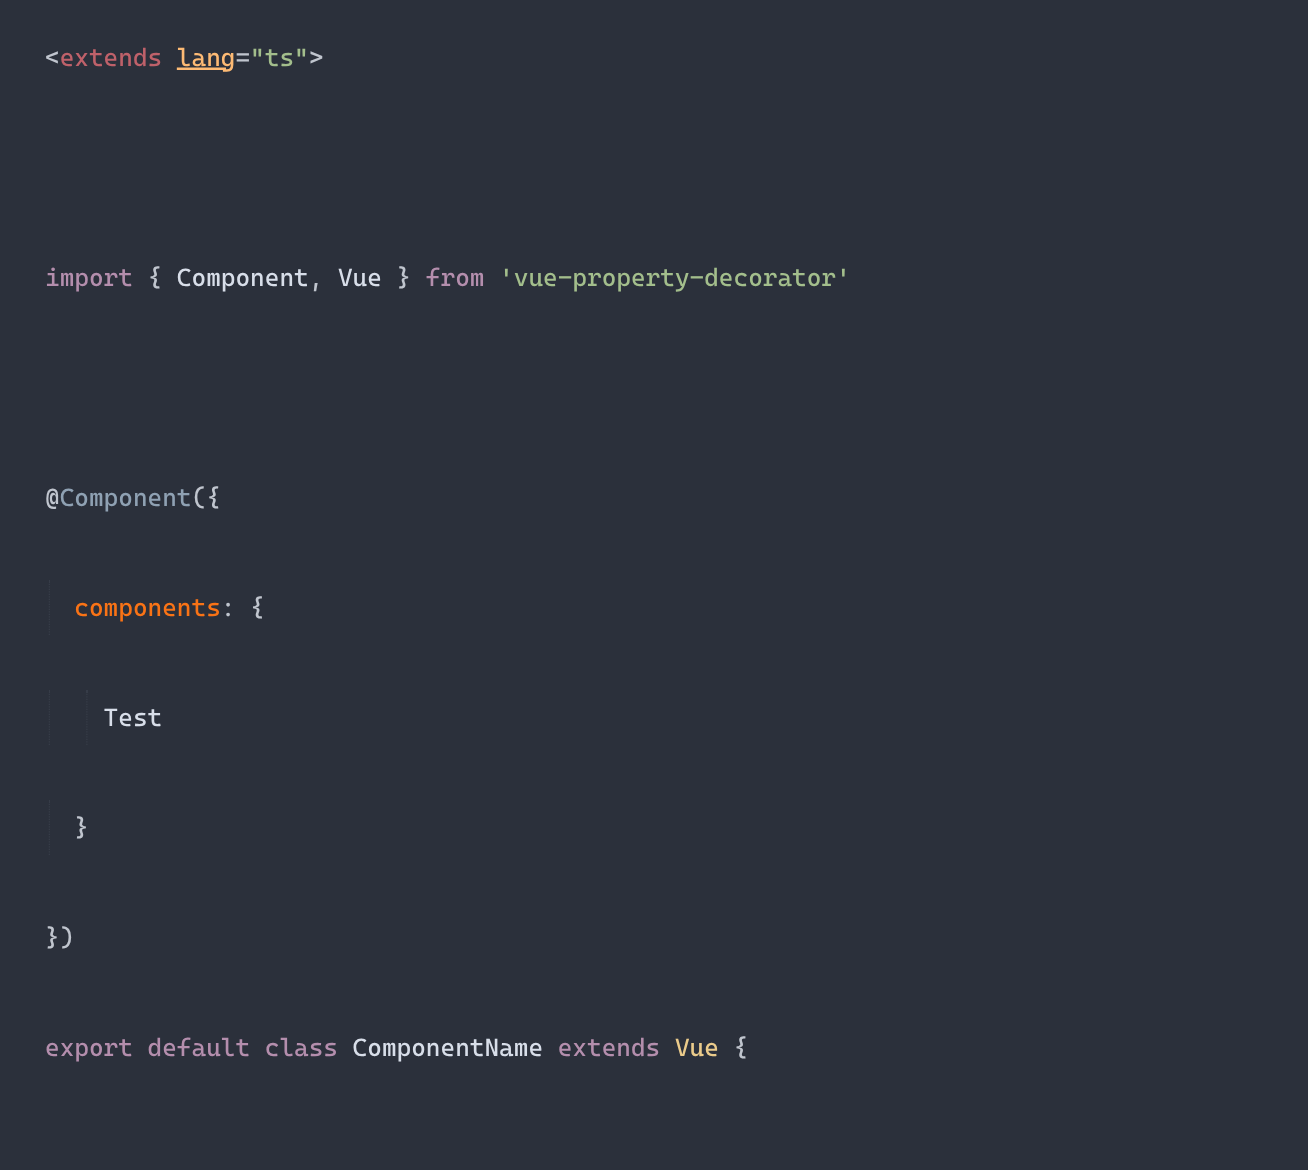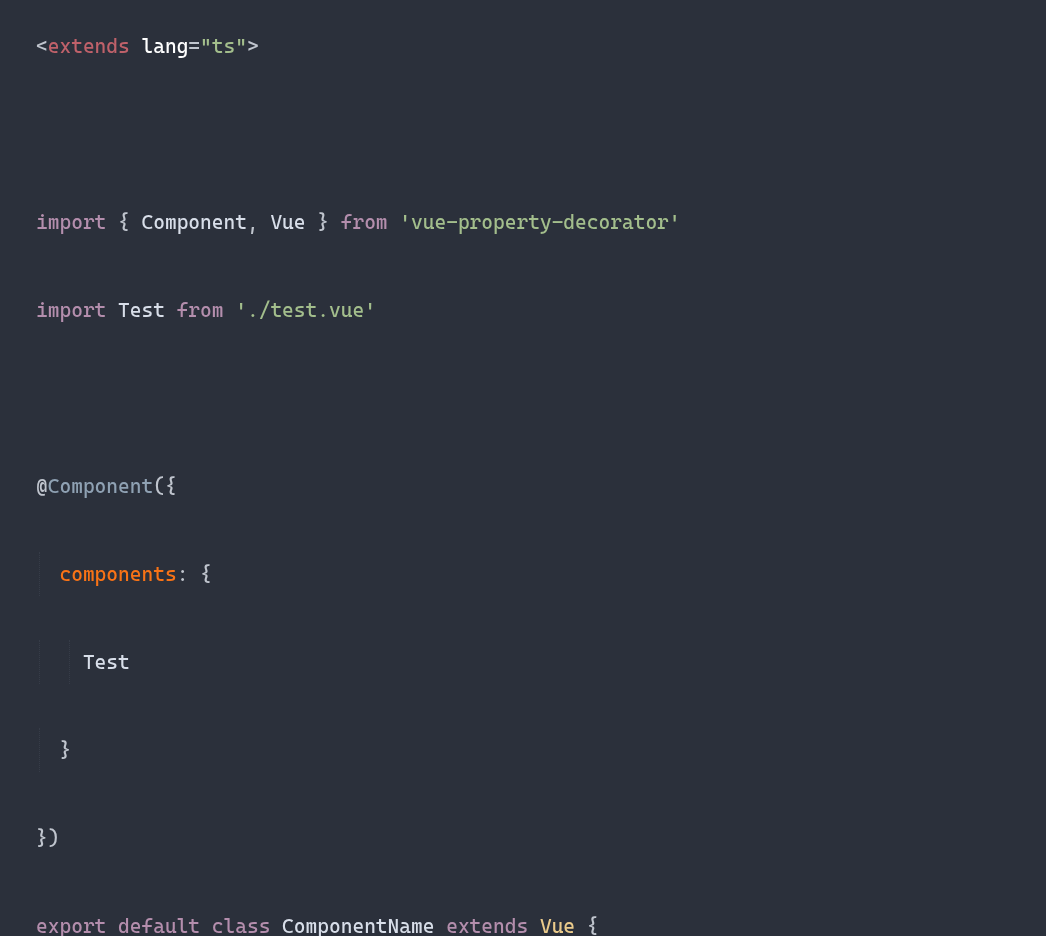--- a/index.html
+++ b/index.html
@@ -24,35 +24,34 @@
     left: 0;
     top: 0;
     bottom: 0;
     width: 1px;
     opacity: 0.18;
   }
   .g1 { border-left: 1px dotted #6b7383; left: 3px; }
   .g2 { border-left: 1px dotted #6b7383; left: 33px; }
   .punct { color: #c0c5ce; }
   .tag { color: #bf616a; }
-  .attr { color: #ffffff; }
+  .attr { color: #fdba74; text-decoration: underline; }
   .string { color: #a3be8c; }
   .keyword { color: #b48ead; margin-top: 40px; }
   .ident { color: #f97316; }
   .klass { color: #ebcb8b; }
   .deco { color: #8fa1b3; }
   .white { color: #d8dee9; }
 </style>
 </head>
 <body>
 
 <pre><div class="line"><span class="punct">&lt;</span><span class="tag">extends</span><span> </span><span class="attr">lang</span><span class="punct">=</span><span class="string">"</span><span class="string">ts</span><span class="string">"</span><span class="punct">&gt;</span></div>
 <div class="line">&nbsp;</div>
 <div class="line"><span class="keyword">import</span><span> </span><span class="punct">{</span><span> </span><span class="white">Component</span><span class="punct">,</span><span> </span><span class="white">Vue</span><span> </span><span class="punct">}</span><span> </span><span class="keyword">from</span><span> </span><span class="string">'</span><span class="string">vue-property-decorator</span><span class="string">'</span></div>
-<div class="line"><span class="keyword">import</span><span> </span><span class="white">Test</span><span> </span><span class="keyword">from</span><span> </span><span class="string">'</span><span class="string">./test.vue</span><span class="string">'</span></div>
 <div class="line">&nbsp;</div>
 <div class="line"><span class="punct">@</span><span class="deco">Component</span><span class="punct">(</span><span class="punct">{</span></div>
 <div class="line"><span class="guide g1"></span><span>  </span><span class="ident">components</span><span class="punct">:</span><span> </span><span class="punct">{</span></div>
 <div class="line"><span class="guide g1"></span><span class="guide g2"></span><span>    </span><span class="white">Test</span></div>
 <div class="line"><span class="guide g1"></span><span>  </span><span class="punct">}</span></div>
 <div class="line"><span class="punct">}</span><span class="punct">)</span></div>
 <div class="line"><span class="keyword">export</span><span> </span><span class="keyword">default</span><span> </span><span class="keyword">class</span><span> </span><span class="white">ComponentName</span><span> </span><span class="keyword">extends</span><span> </span><span class="klass">Vue</span><span> </span><span class="punct">{</span></div>
 
 
 

